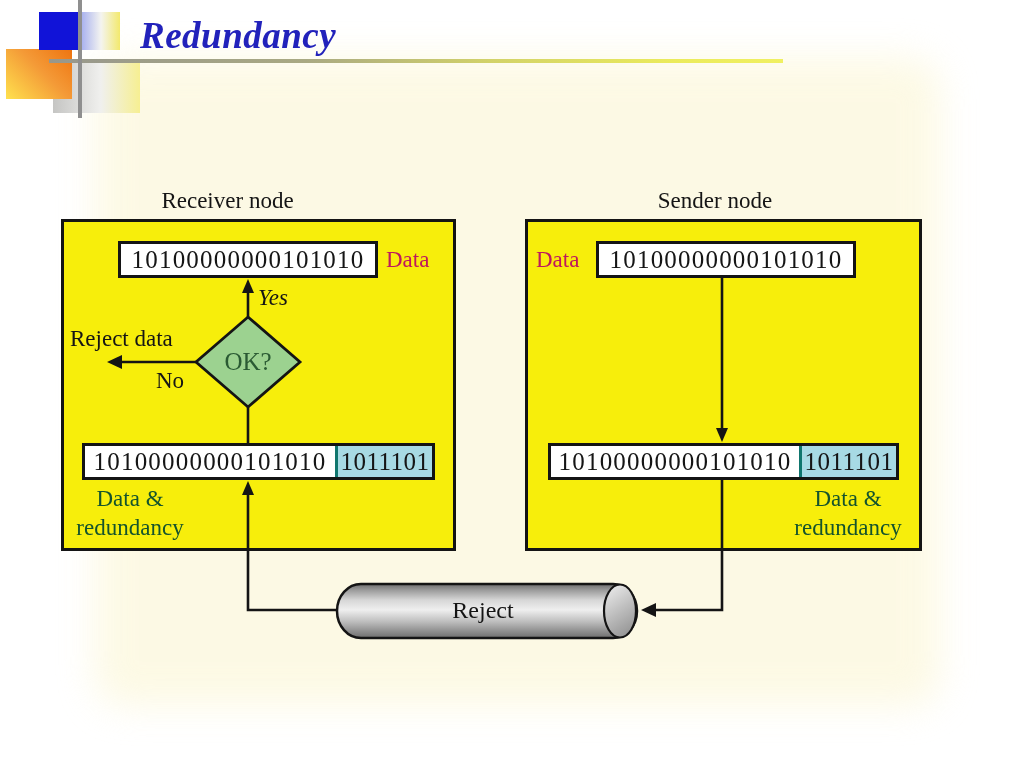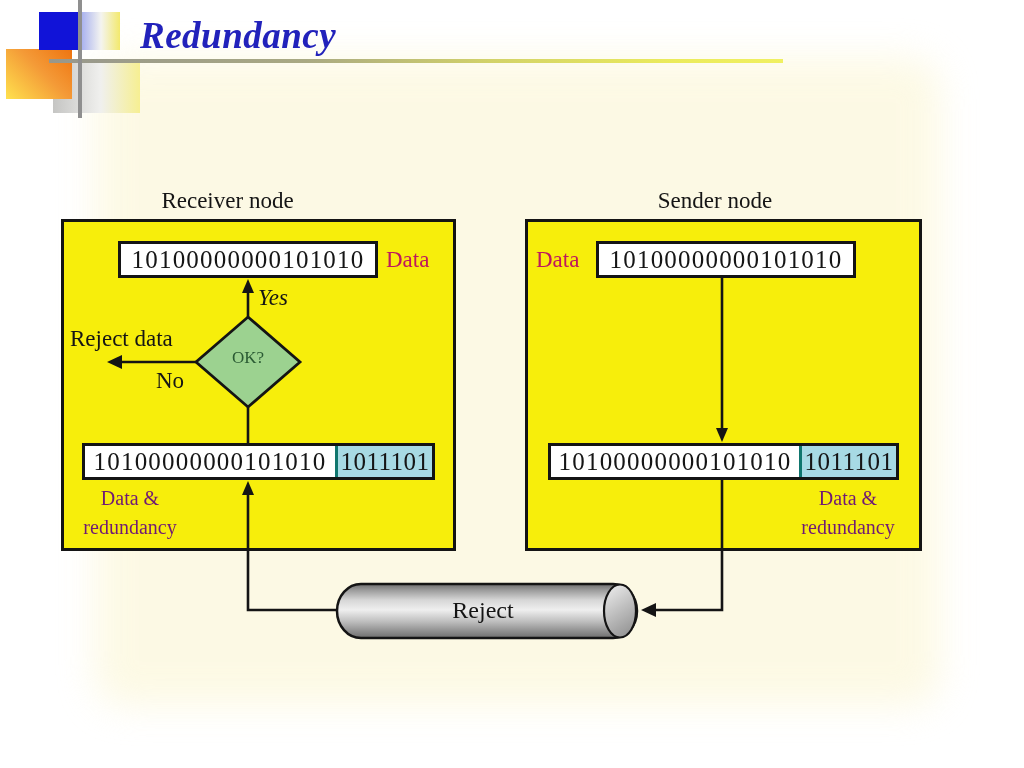--- a/index.html
+++ b/index.html
@@ -34,26 +34,26 @@
 
   .databox{position:absolute;background:#ffffff;border:3px solid #141414;height:31px;
      line-height:31px;text-align:center;font-size:25px;color:#151515;letter-spacing:1.2px;}
   .sidelabel{position:absolute;height:37px;line-height:37px;font-size:23px;color:#be185d;}
 
   .frame{position:absolute;top:443px;display:flex;border:3px solid #141414;height:31px;}
   .frame .cell{height:31px;line-height:31px;text-align:center;font-size:25px;color:#151515;}
   .frame .cell-data{background:#ffffff;letter-spacing:1.2px;}
   .frame .cell-red{background:#a7dae4;border-left:3px solid #0f766e;letter-spacing:.5px;}
 
-  .framecap{position:absolute;width:140px;text-align:center;font-size:20px;
-     line-height:29px;color:#701a75;}
+  .framecap{position:absolute;width:140px;text-align:center;font-size:23px;
+     line-height:29px;color:#14532d;}
 
   .flowtext{position:absolute;font-size:23px;color:#151515;}
   .oktext{position:absolute;left:197px;top:348px;width:102px;text-align:center;
-     font-size:17px;color:#2a5a33;}
+     font-size:25px;color:#2a5a33;}
   .medlabel{position:absolute;left:423px;top:597px;width:120px;text-align:center;
      font-size:24px;color:#151515;}
 
   svg.overlay{position:absolute;left:0;top:0;z-index:5;}
   .layer-boxes{position:absolute;left:0;top:0;width:100%;height:100%;z-index:10;}
   .layer-panels{position:absolute;left:0;top:0;width:100%;height:100%;z-index:1;}
 </style>
 </head>
 <body>
 

